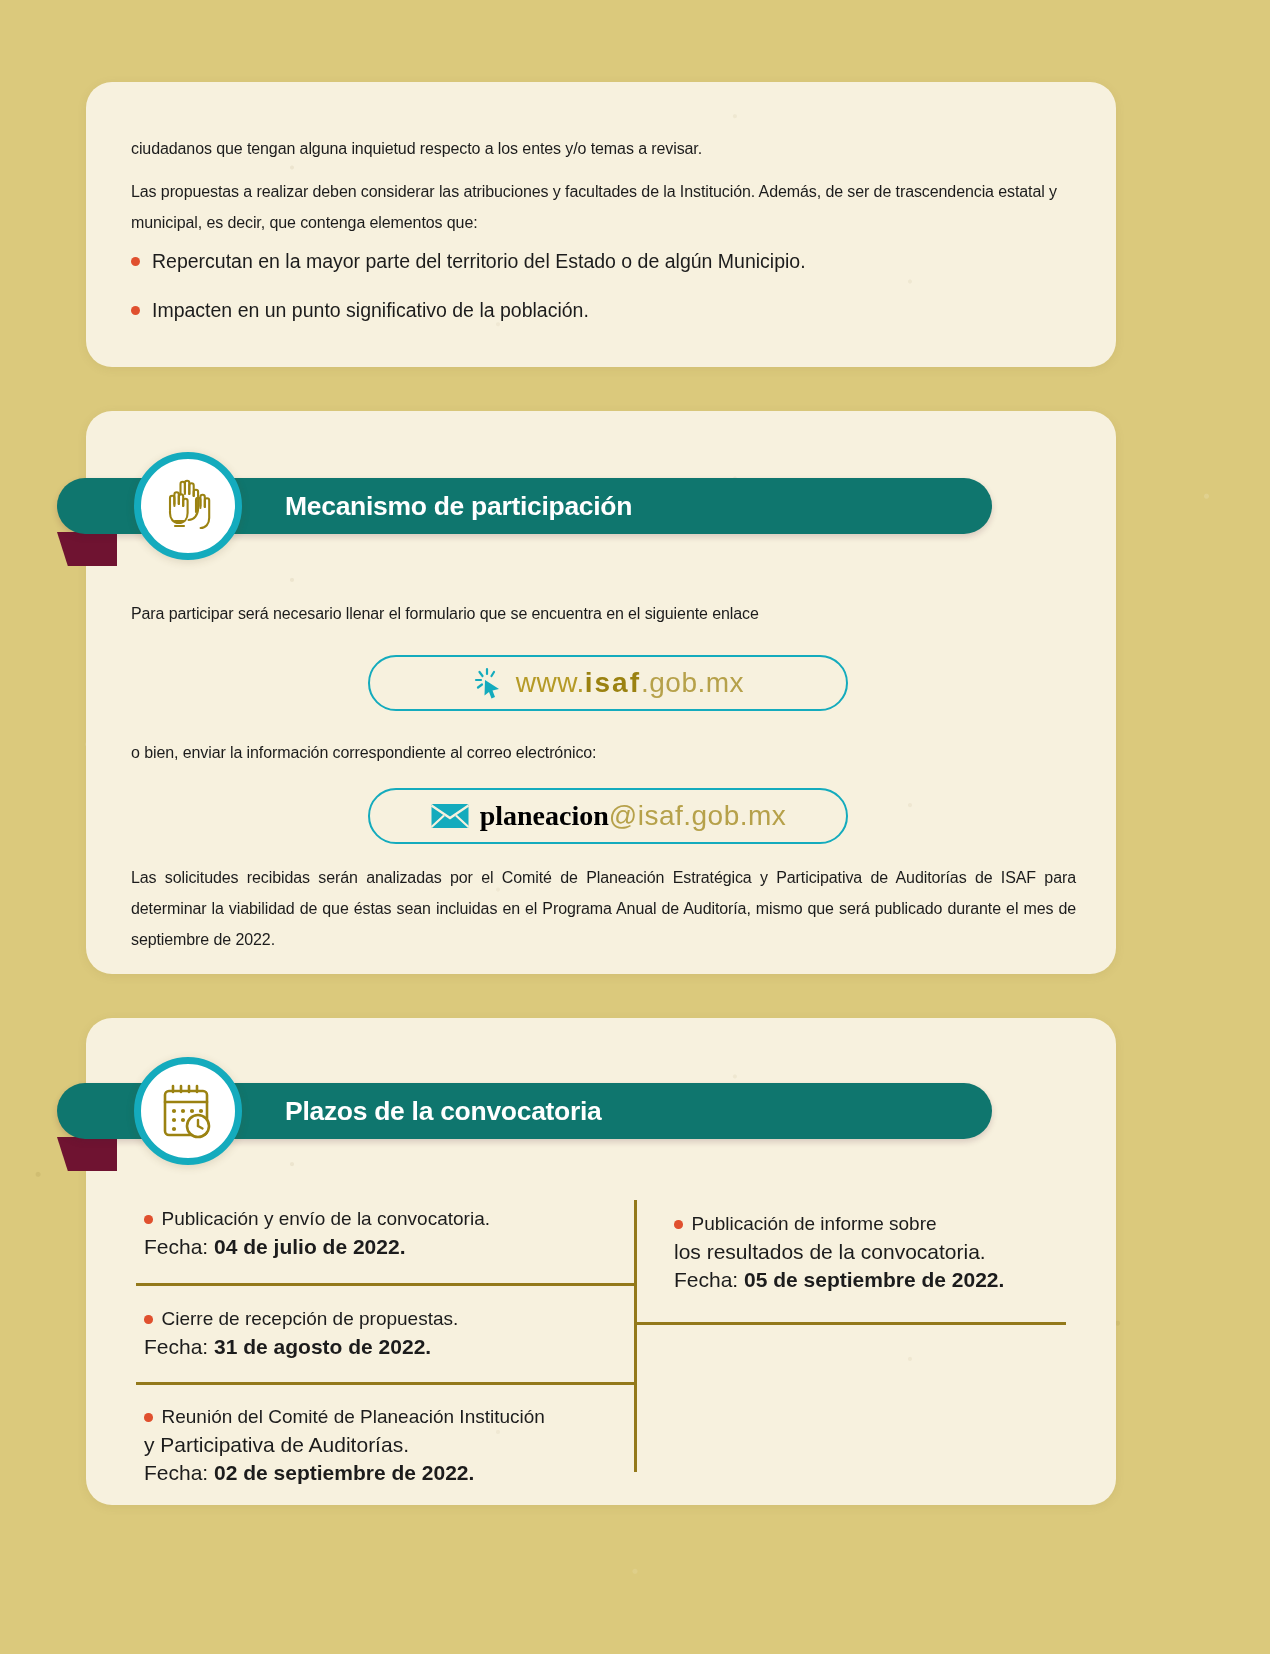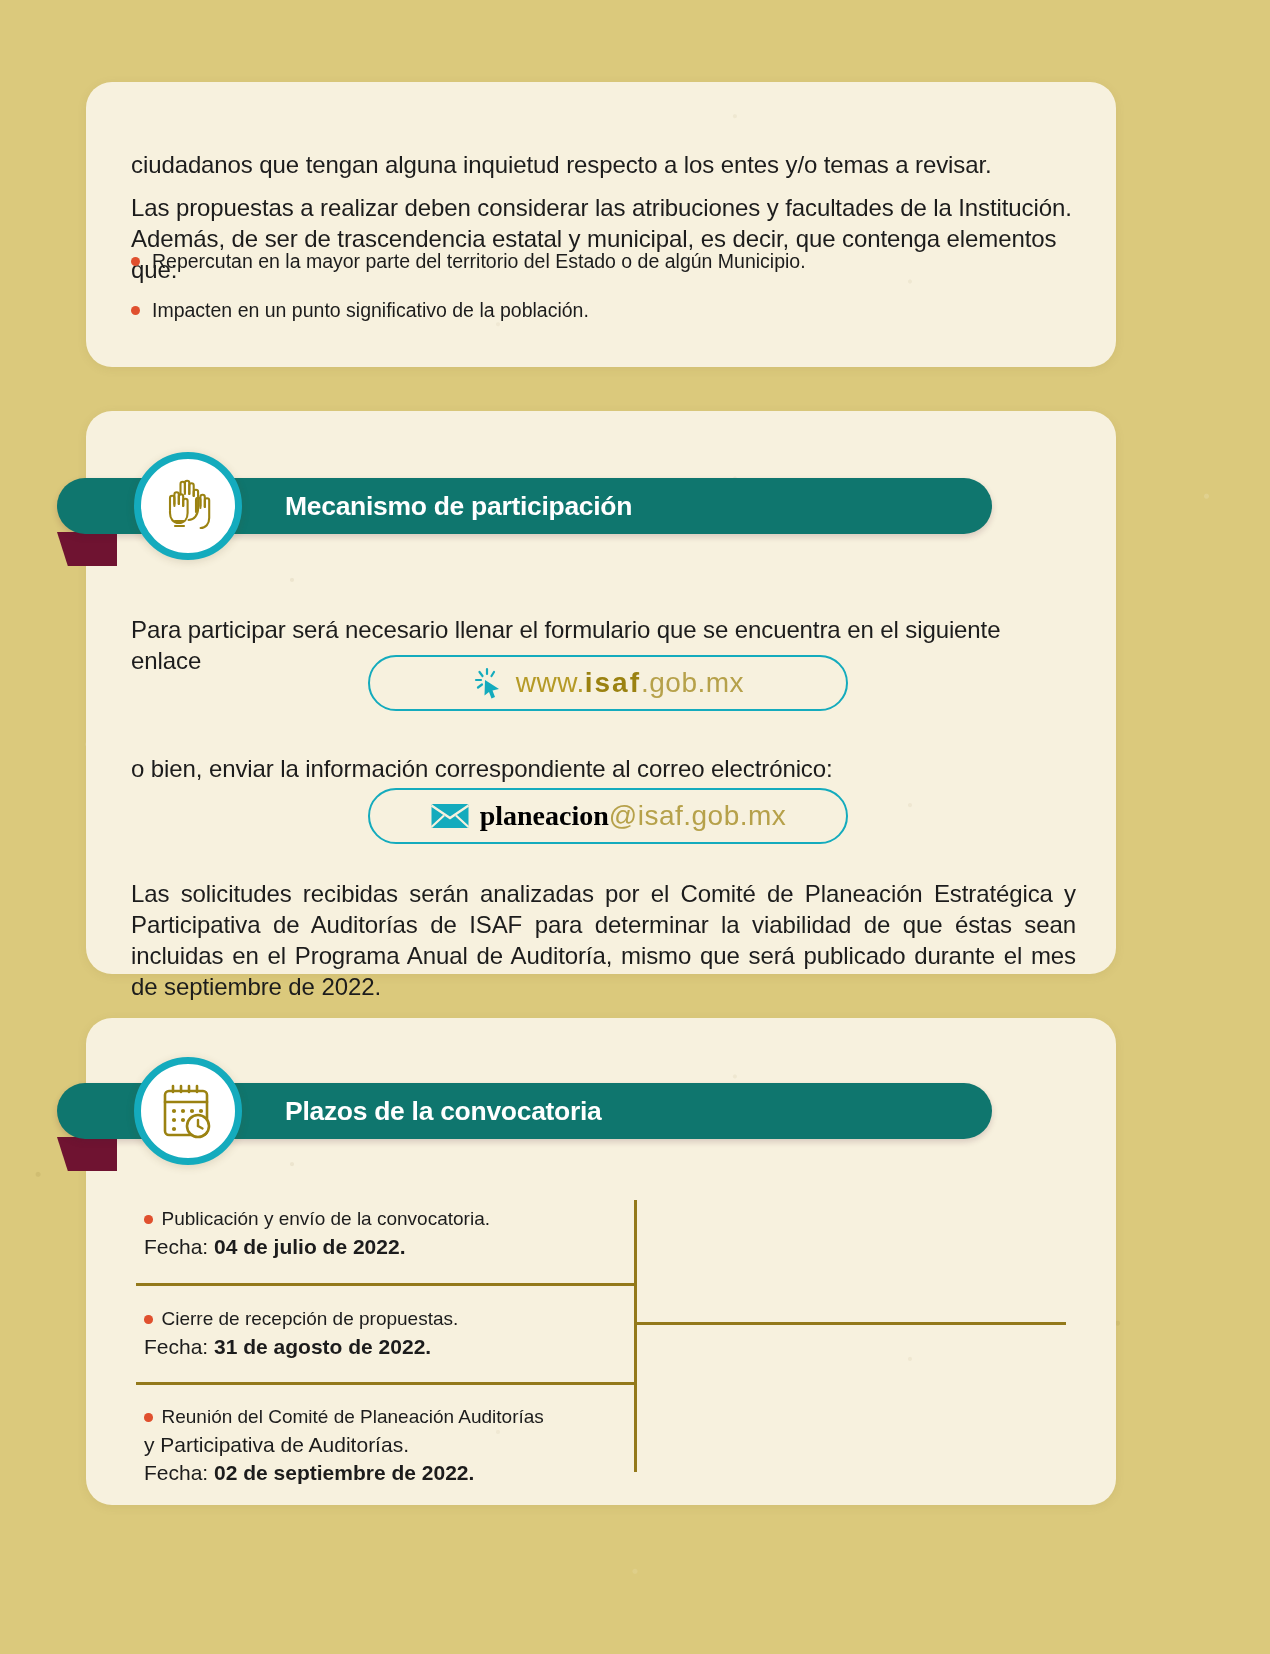--- a/index.html
+++ b/index.html
@@ -60,24 +60,23 @@
   }
 
   #card-intro   { left: 86px;  top: 82px;   width: 1030px; height: 285px; }
   #card-mech    { left: 86px;  top: 411px;  width: 1030px; height: 563px; }
   #card-plazos  { left: 86px;  top: 1018px; width: 1030px; height: 487px; }
 
   
   .para {
     position: absolute;
     color: #1c1c1c;
-    font-size: 24px;
+    font-size: 16px;
     line-height: 31px;
     letter-spacing: -0.1px;
-    margin-top: 16px;
   }
   .para.justify { text-align: justify; }
 
   .bullets { position: absolute; }
   .bullet-row {
     display: flex;
     align-items: flex-start;
     gap: 12px;
     margin-bottom: 19px;
   }
@@ -344,28 +343,39 @@
         <span>Fecha:</span>
         <b>31 de agosto de 2022.</b>
       </div>
     </div>
 
     <div class="divider-h" style="left:50px; top:364px; width:500px;"></div>
 
     <div class="plazo-item" style="left:50px; top:385px; width:500px;">
       <div class="plazo-line1">
         <span class="bullet-dot"></span>
-        <span>Reunión del Comité de Planeación Auditorías</span>
+        <span>Reunión del Comité de Planeación Institución</span>
       </div>
       <div class="plazo-rest">y Participativa de Auditorías.</div>
       <div class="plazo-rest">
         <span>Fecha:</span>
         <b>02 de septiembre de 2022.</b>
       </div>
     </div>
 
+    <div class="plazo-item" style="left:580px; top:192px; width:420px;">
+      <div class="plazo-line1">
+        <span class="bullet-dot"></span>
+        <span>Publicación de informe sobre</span>
+      </div>
+      <div class="plazo-rest">los resultados de la convocatoria.</div>
+      <div class="plazo-rest">
+        <span>Fecha:</span>
+        <b>05 de septiembre de 2022.</b>
+      </div>
+    </div>
 
     <div class="divider-h" style="left:548px; top:304px; width:432px;"></div>
 
 
   </div>
 
 </div>
 
 </body></html>

